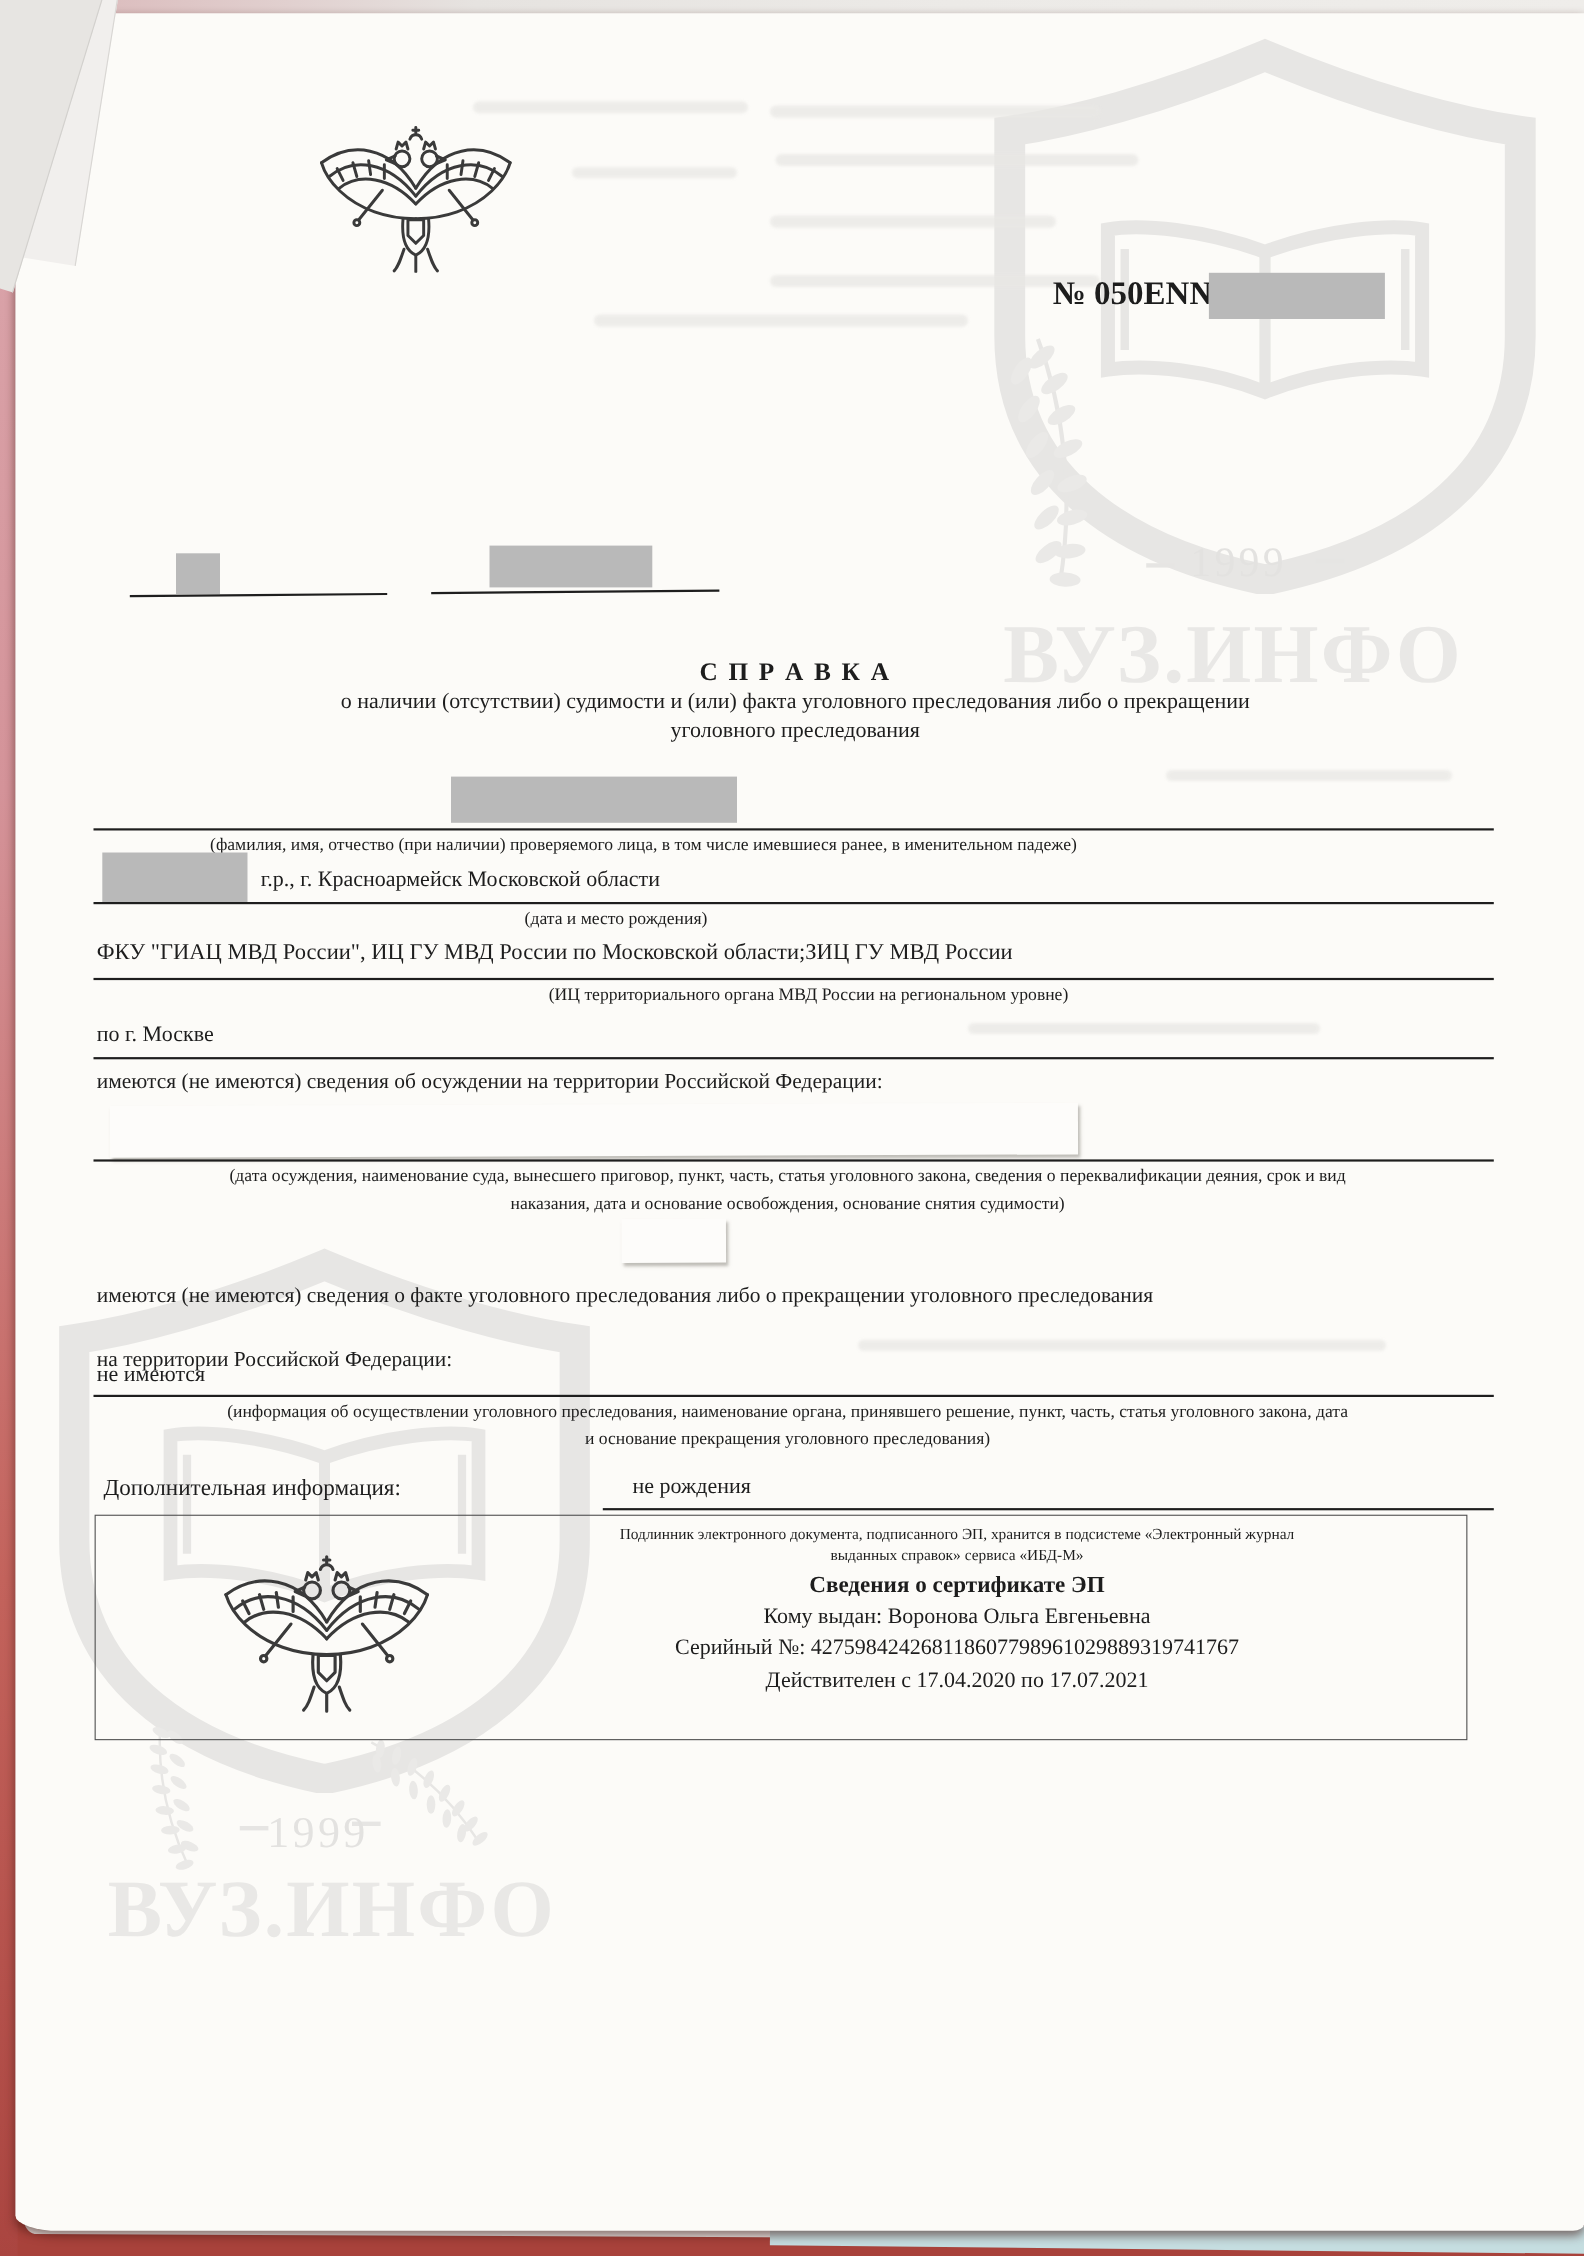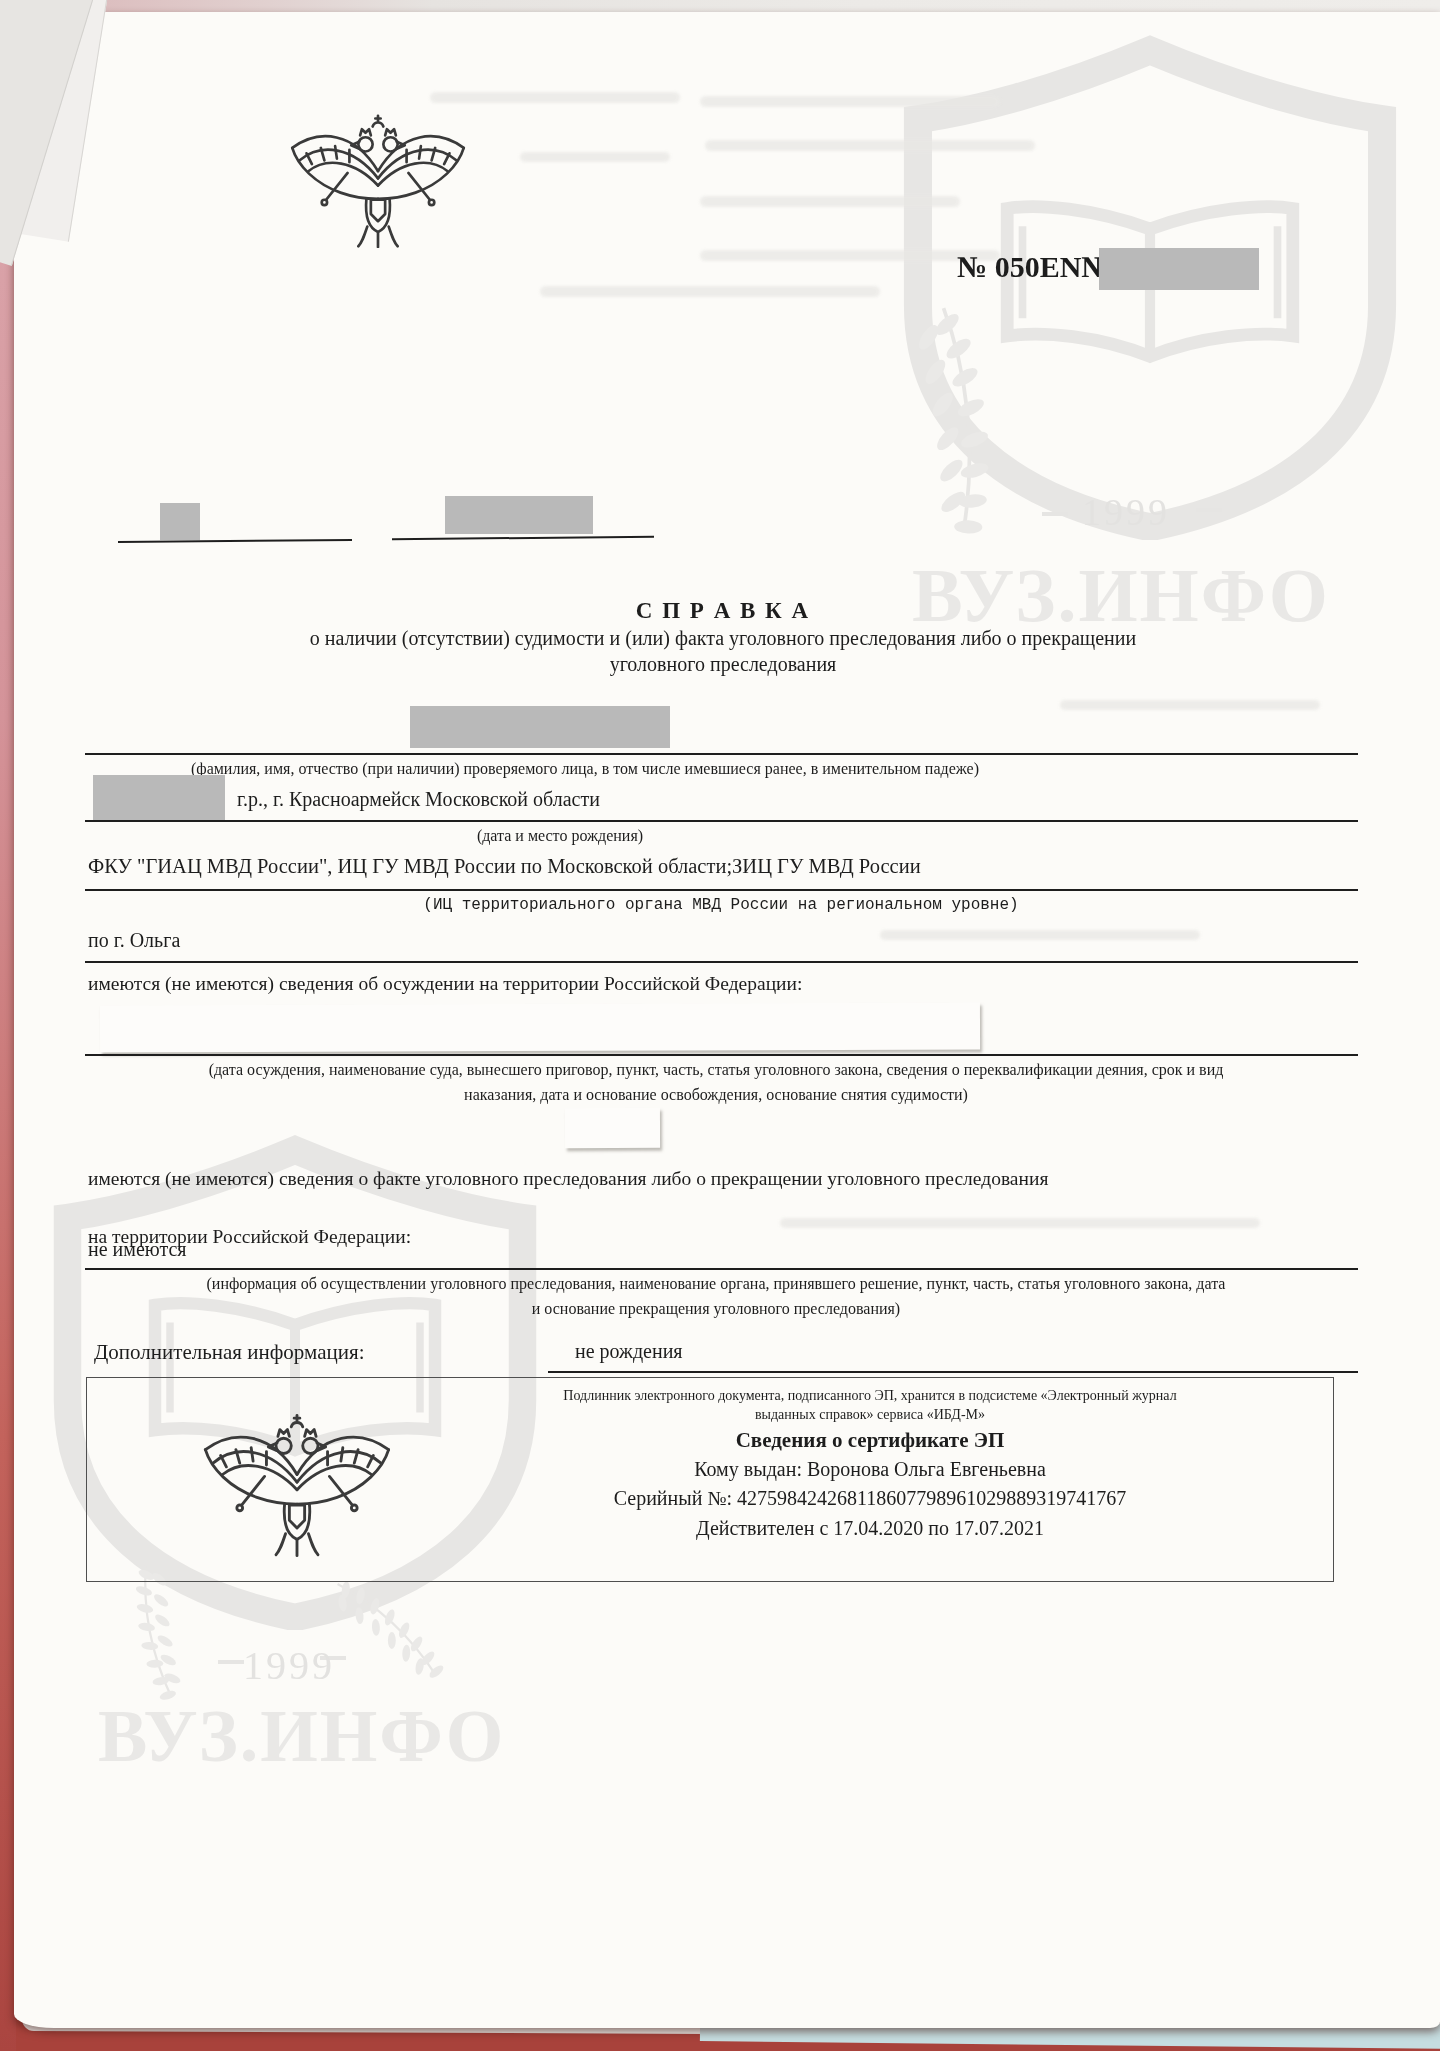--- a/index.html
+++ b/index.html
@@ -163,23 +163,23 @@
 <div class="rule" style="left:85px;top:753px;width:1273px;z-index:5;"></div>
 <div class="t ctr cap" style="left:85px;top:760px;width:1000px;z-index:5;">(фамилия, имя, отчество (при наличии) проверяемого лица, в том числе имевшиеся ранее, в именительном падеже)</div>
 
 <div class="redact" style="left:93px;top:775px;width:132px;height:45px;"></div>
 <div class="t" style="left:237px;top:788px;font-size:20px;z-index:5;">г.р., г. Красноармейск Московской области</div>
 <div class="rule" style="left:85px;top:820px;width:1273px;z-index:5;"></div>
 <div class="t ctr cap" style="left:85px;top:827px;width:950px;z-index:5;">(дата и место рождения)</div>
 
 <div class="t" style="left:88px;top:855px;font-size:20.5px;z-index:5;">ФКУ "ГИАЦ МВД России", ИЦ ГУ МВД России по Московской области;ЗИЦ ГУ МВД России</div>
 <div class="rule" style="left:85px;top:889px;width:1273px;z-index:5;"></div>
-<div class="t ctr cap" style="left:71px;top:896px;width:1300px;z-index:5;font-family:Liberation Mono, monospace;">(ИЦ территориального органа МВД России на региональном уровне)</div>
-
-<div class="t" style="left:88px;top:929px;font-size:20px;z-index:5;">по г. Ольга</div>
+<div class="t ctr cap" style="left:85px;top:896px;width:1300px;z-index:5;">(ИЦ территориального органа МВД России на региональном уровне)</div>
+
+<div class="t" style="left:88px;top:929px;font-size:20px;z-index:5;">по г. Москве</div>
 <div class="rule" style="left:85px;top:961px;width:1273px;z-index:5;"></div>
 
 <div class="t" style="left:88px;top:973px;font-size:19.5px;z-index:5;">имеются (не имеются) сведения об осуждении на территории Российской Федерации:</div>
 <div class="patch" style="left:100px;top:1004px;width:880px;height:47px;"></div>
 <div class="rule" style="left:85px;top:1054px;width:1273px;z-index:5;"></div>
 <div class="t ctr cap" style="left:85px;top:1061px;width:1262px;z-index:5;">(дата осуждения, наименование суда, вынесшего приговор, пункт, часть, статья уголовного закона, сведения о переквалификации деяния, срок и вид</div>
 <div class="t ctr cap" style="left:85px;top:1086px;width:1262px;z-index:5;">наказания, дата и основание освобождения, основание снятия судимости)</div>
 <div class="patch" style="left:565px;top:1108px;width:95px;height:40px;"></div>
 
 <div class="t" style="left:88px;top:1168px;font-size:19.5px;z-index:5;">имеются (не имеются) сведения о факте уголовного преследования либо о прекращении уголовного преследования</div>

